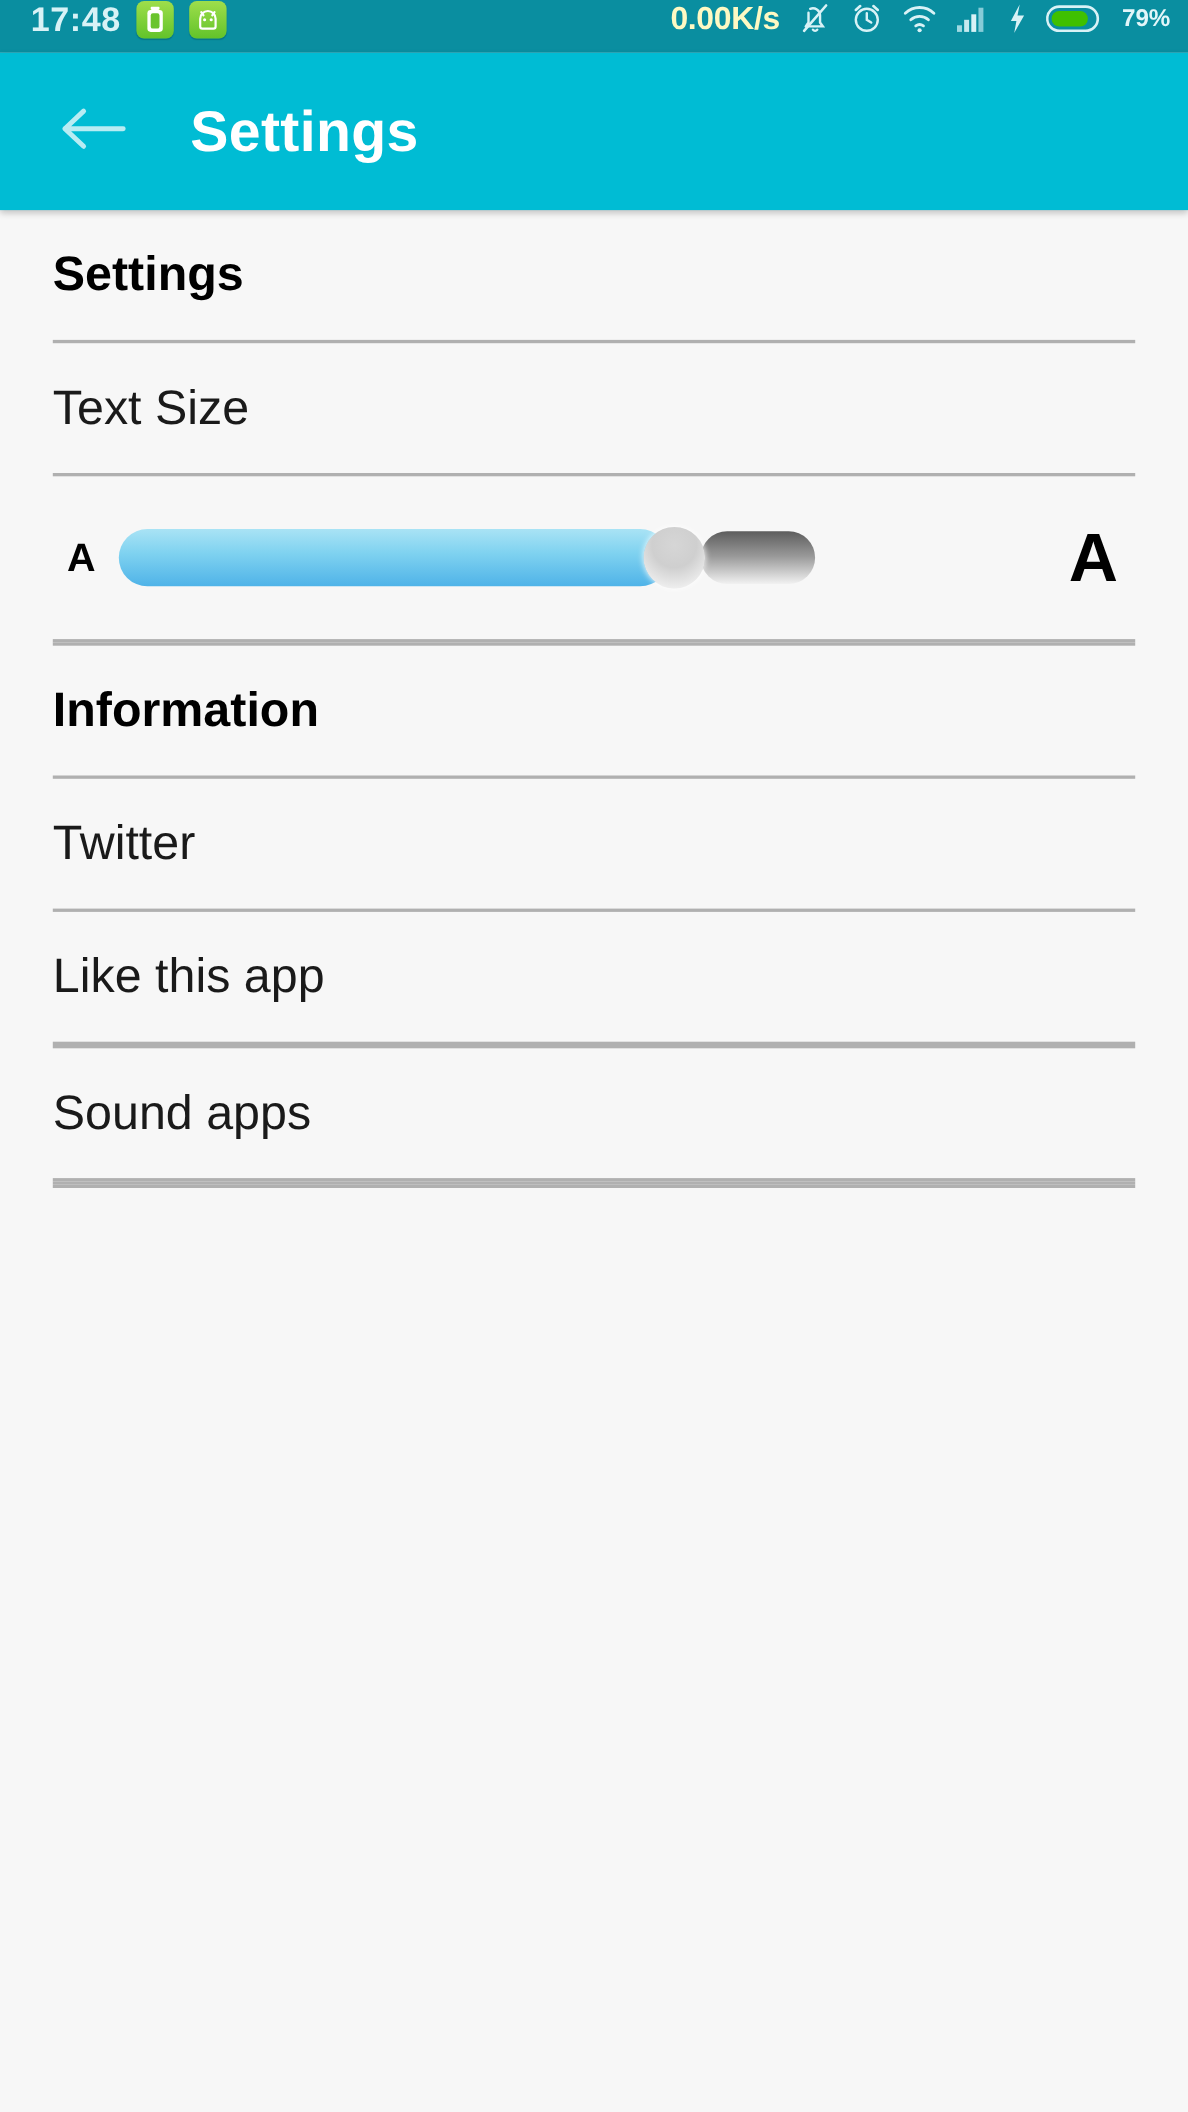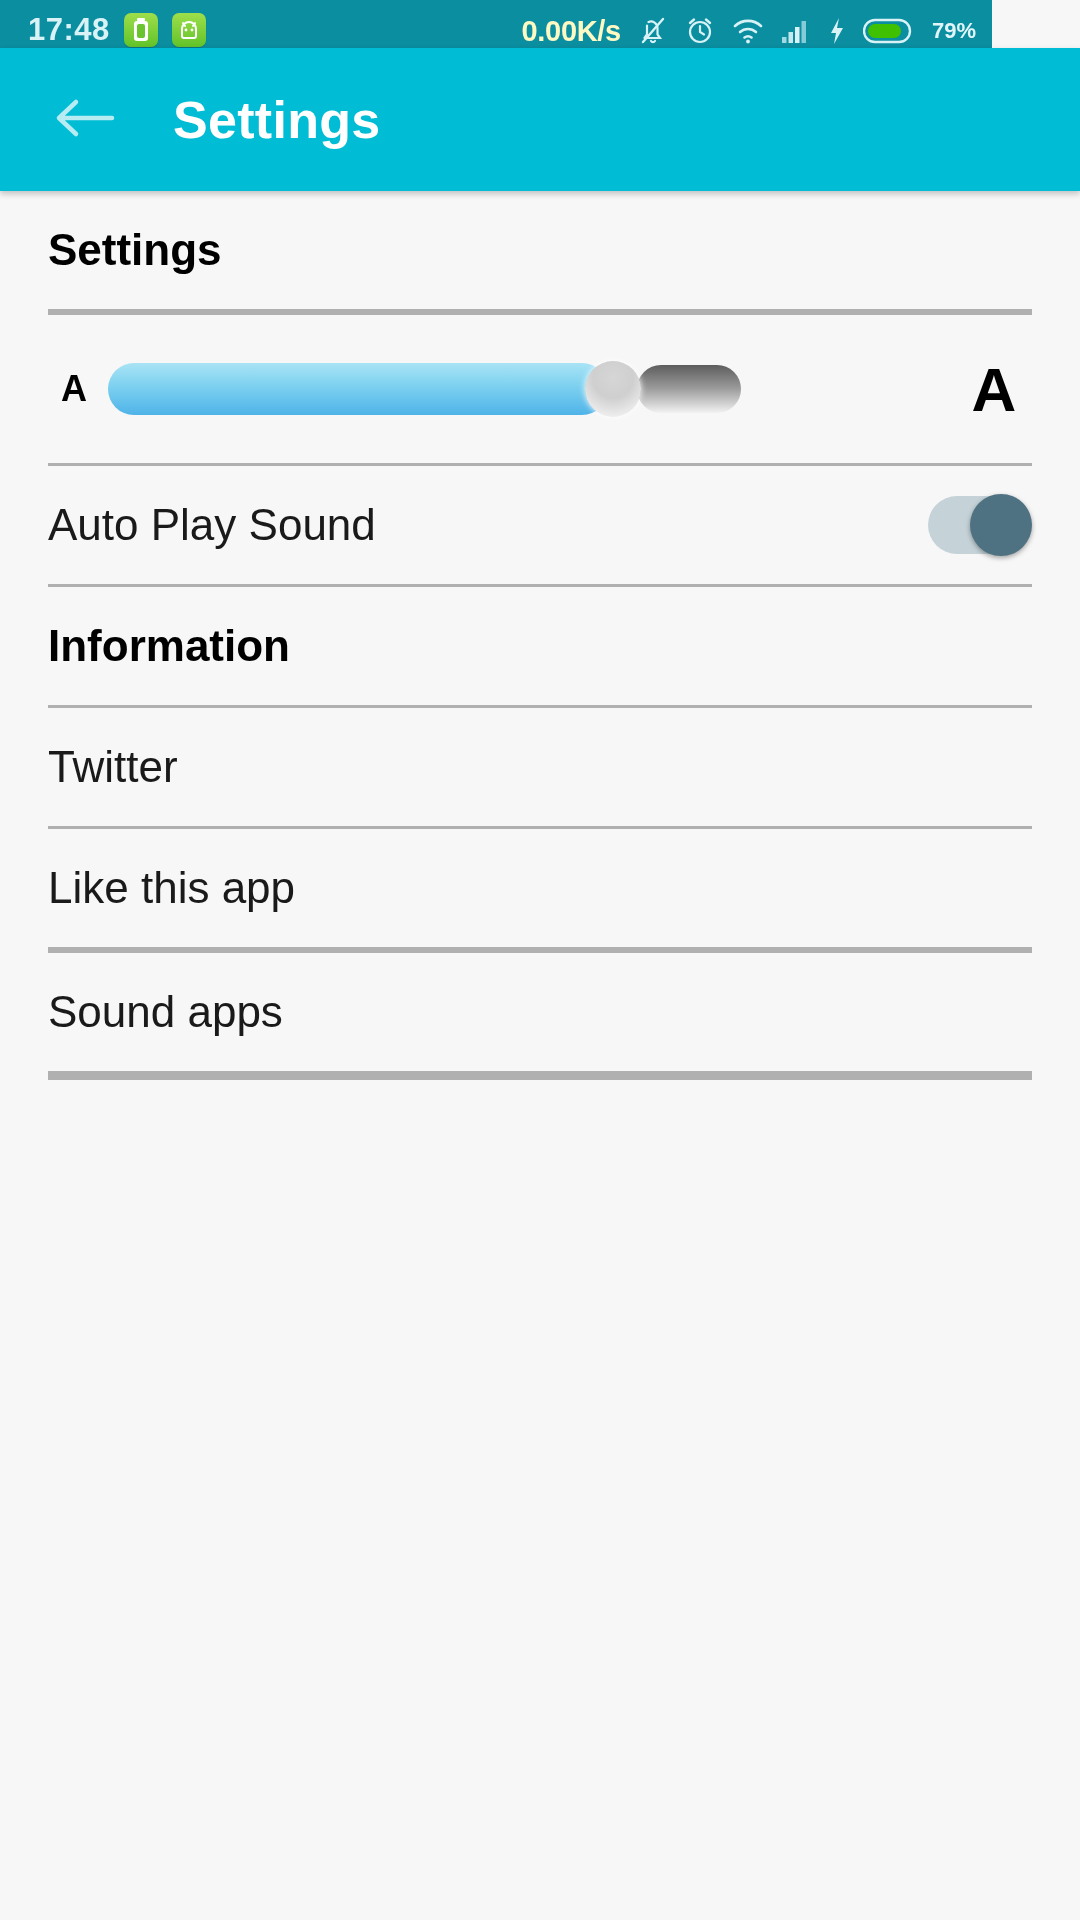--- a/index.html
+++ b/index.html
@@ -5,23 +5,23 @@
   * { margin:0; padding:0; box-sizing:border-box; }
   html, body {
     width:1080px; height:1920px;
     background:#f7f7f7;
     font-family:"Liberation Sans", sans-serif;
     overflow:hidden;
   }
 
   
   .statusbar{
-    height:48px; width:992px;
+    height:48px; width:1080px;
     background:#0a8ea0;
-    display:flex; align-items:flex-end;
+    display:flex; align-items:flex-start;
     padding:0 16px 0 28px;
     color:#cfeef4;
   }
   .sb-time{
     font-size:31px; font-weight:bold; letter-spacing:.5px;
     color:#d8f2f6;
   }
   .sb-left{ display:flex; align-items:center; gap:14px; }
   .sb-right{ margin-left:auto; display:flex; align-items:center; gap:17px; }
   .sb-speed{ font-size:29px; font-weight:bold; color:#fef9c3; letter-spacing:-.3px; }
@@ -185,40 +185,36 @@
     </span>
   </div>
   <div class="appbar-title">Settings</div>
 </div>
 
 <div class="content">
 
   <div class="section-head">Settings</div>
   <div class="divider"></div>
 
+  <div class="row">
+    <span class="row-label">Text Size</span>
+  </div>
   <div class="divider"></div>
 
   <div class="slider-row">
     <span class="a-small">A</span>
     <div class="slider-wrap">
       <div class="track-fill"></div>
       <div class="track-rest"></div>
       <div class="thumb"></div>
     </div>
     <span class="a-large">A</span>
   </div>
   <div class="divider"></div>
 
-  <div class="row">
-    <span class="row-label">Auto Play Sound</span>
-    <div class="toggle">
-      <div class="toggle-track"></div>
-      <div class="toggle-thumb"></div>
-    </div>
-  </div>
   <div class="divider"></div>
 
   <div class="section-head">Information</div>
   <div class="divider"></div>
 
   <div class="row">
     <span class="row-label">Twitter</span>
   </div>
   <div class="divider"></div>
 

